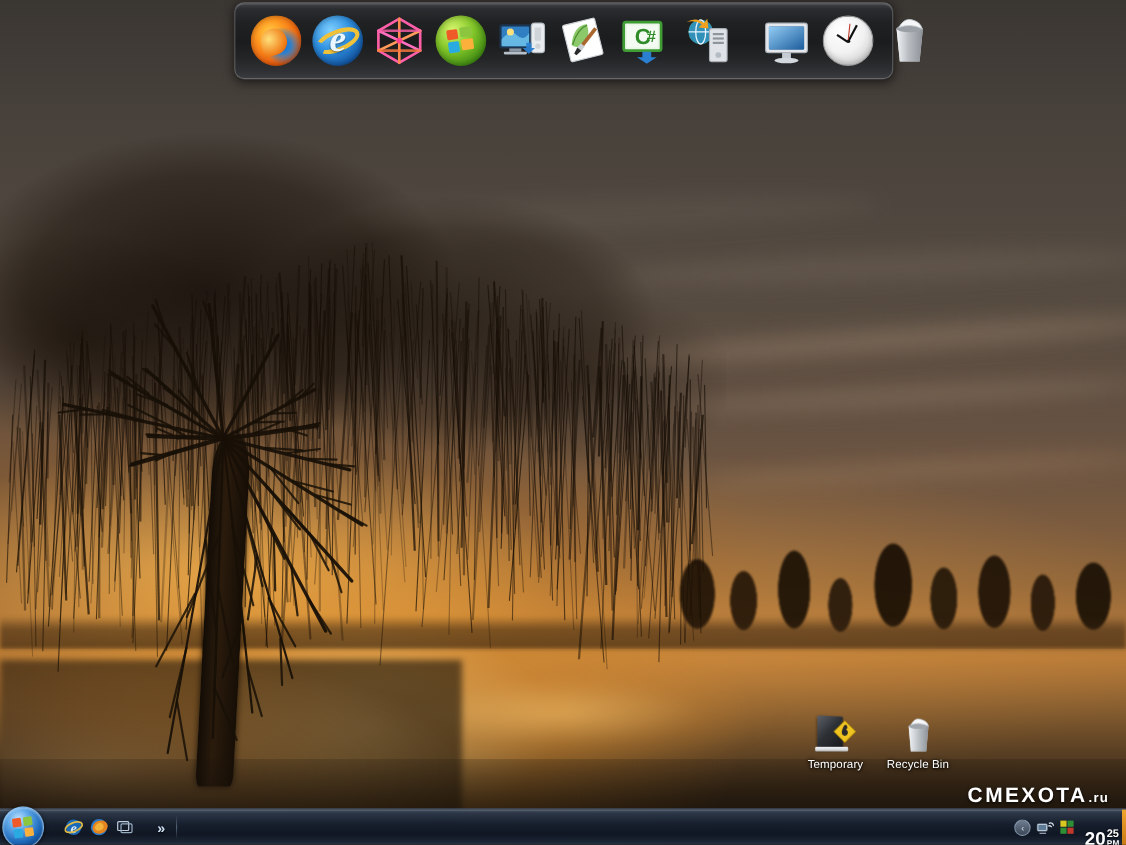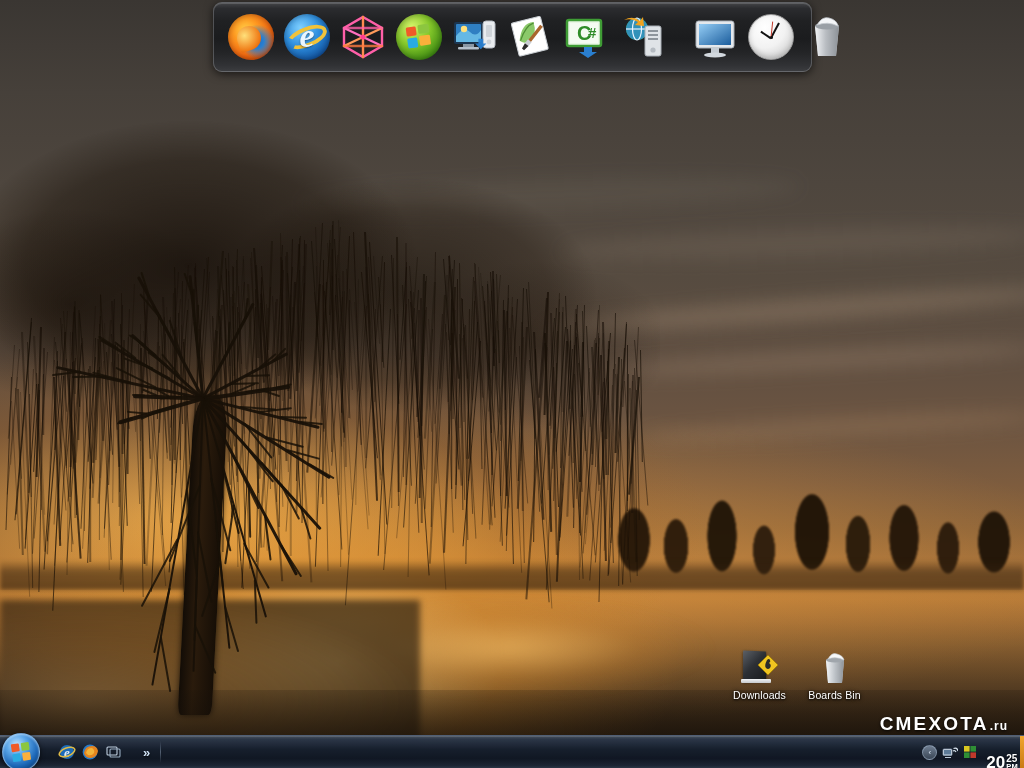--- a/index.html
+++ b/index.html
@@ -1000,38 +1000,38 @@
 
     <div class="desk-icon">
       <div class="glyph">
         <div class="folder-back"></div>
         <svg viewBox="0 0 42 38" style="position:absolute;inset:0;">
           <path d="M29 7 l10 10 l-10 10 l-10 -10z" fill="#f0c420" stroke="#9e7d06" stroke-width=".8"></path>
           <path d="M28 12 q2 -2 3 0 q1 2 -1 3 q3 2 1 5 q-2 2 -4 0 q-2 -2 1 -8z" fill="#2b2b2b"></path>
         </svg>
         <div class="folder-base"></div>
       </div>
-      <div class="lbl">Downloads</div>
+      <div class="lbl">Temporary</div>
     </div>
 
     <div class="desk-icon">
       <div class="glyph">
         <svg viewBox="0 0 42 38" style="position:absolute;inset:0;">
           <path d="M12 12 l18 0 l-2 23 l-14 0z" fill="#c9ced3"></path>
           <path d="M12 12 l18 0 l-2 23 l-14 0z" fill="url(#rbg)"></path>
           <linearGradient id="rbg" x1="0" y1="0" x2="1" y2="0">
             <stop offset="0" stop-color="#f3f5f7"></stop>
               <stop offset=".5" stop-color="#bdc2c7"></stop>
             <stop offset="1" stop-color="#8e9399"></stop>
           </linearGradient>
           <ellipse cx="21" cy="12" rx="9" ry="2.6" fill="#a0a6ac"></ellipse>
           <path d="M14 11 q4 -7 9 -5 q6 1.5 7 6 q-8 -4 -16 -1z" fill="#f6f8fa" stroke="#c6cbd0" stroke-width=".6"></path>
         </svg>
       </div>
-      <div class="lbl">Boards Bin</div>
+      <div class="lbl">Recycle Bin</div>
     </div>
   </div>
 
   <div id="watermark">
     <span>CMEXOTA</span>
     <span class="sub">.ru</span>
   </div>
 </div>
 
 <div id="taskbar">

